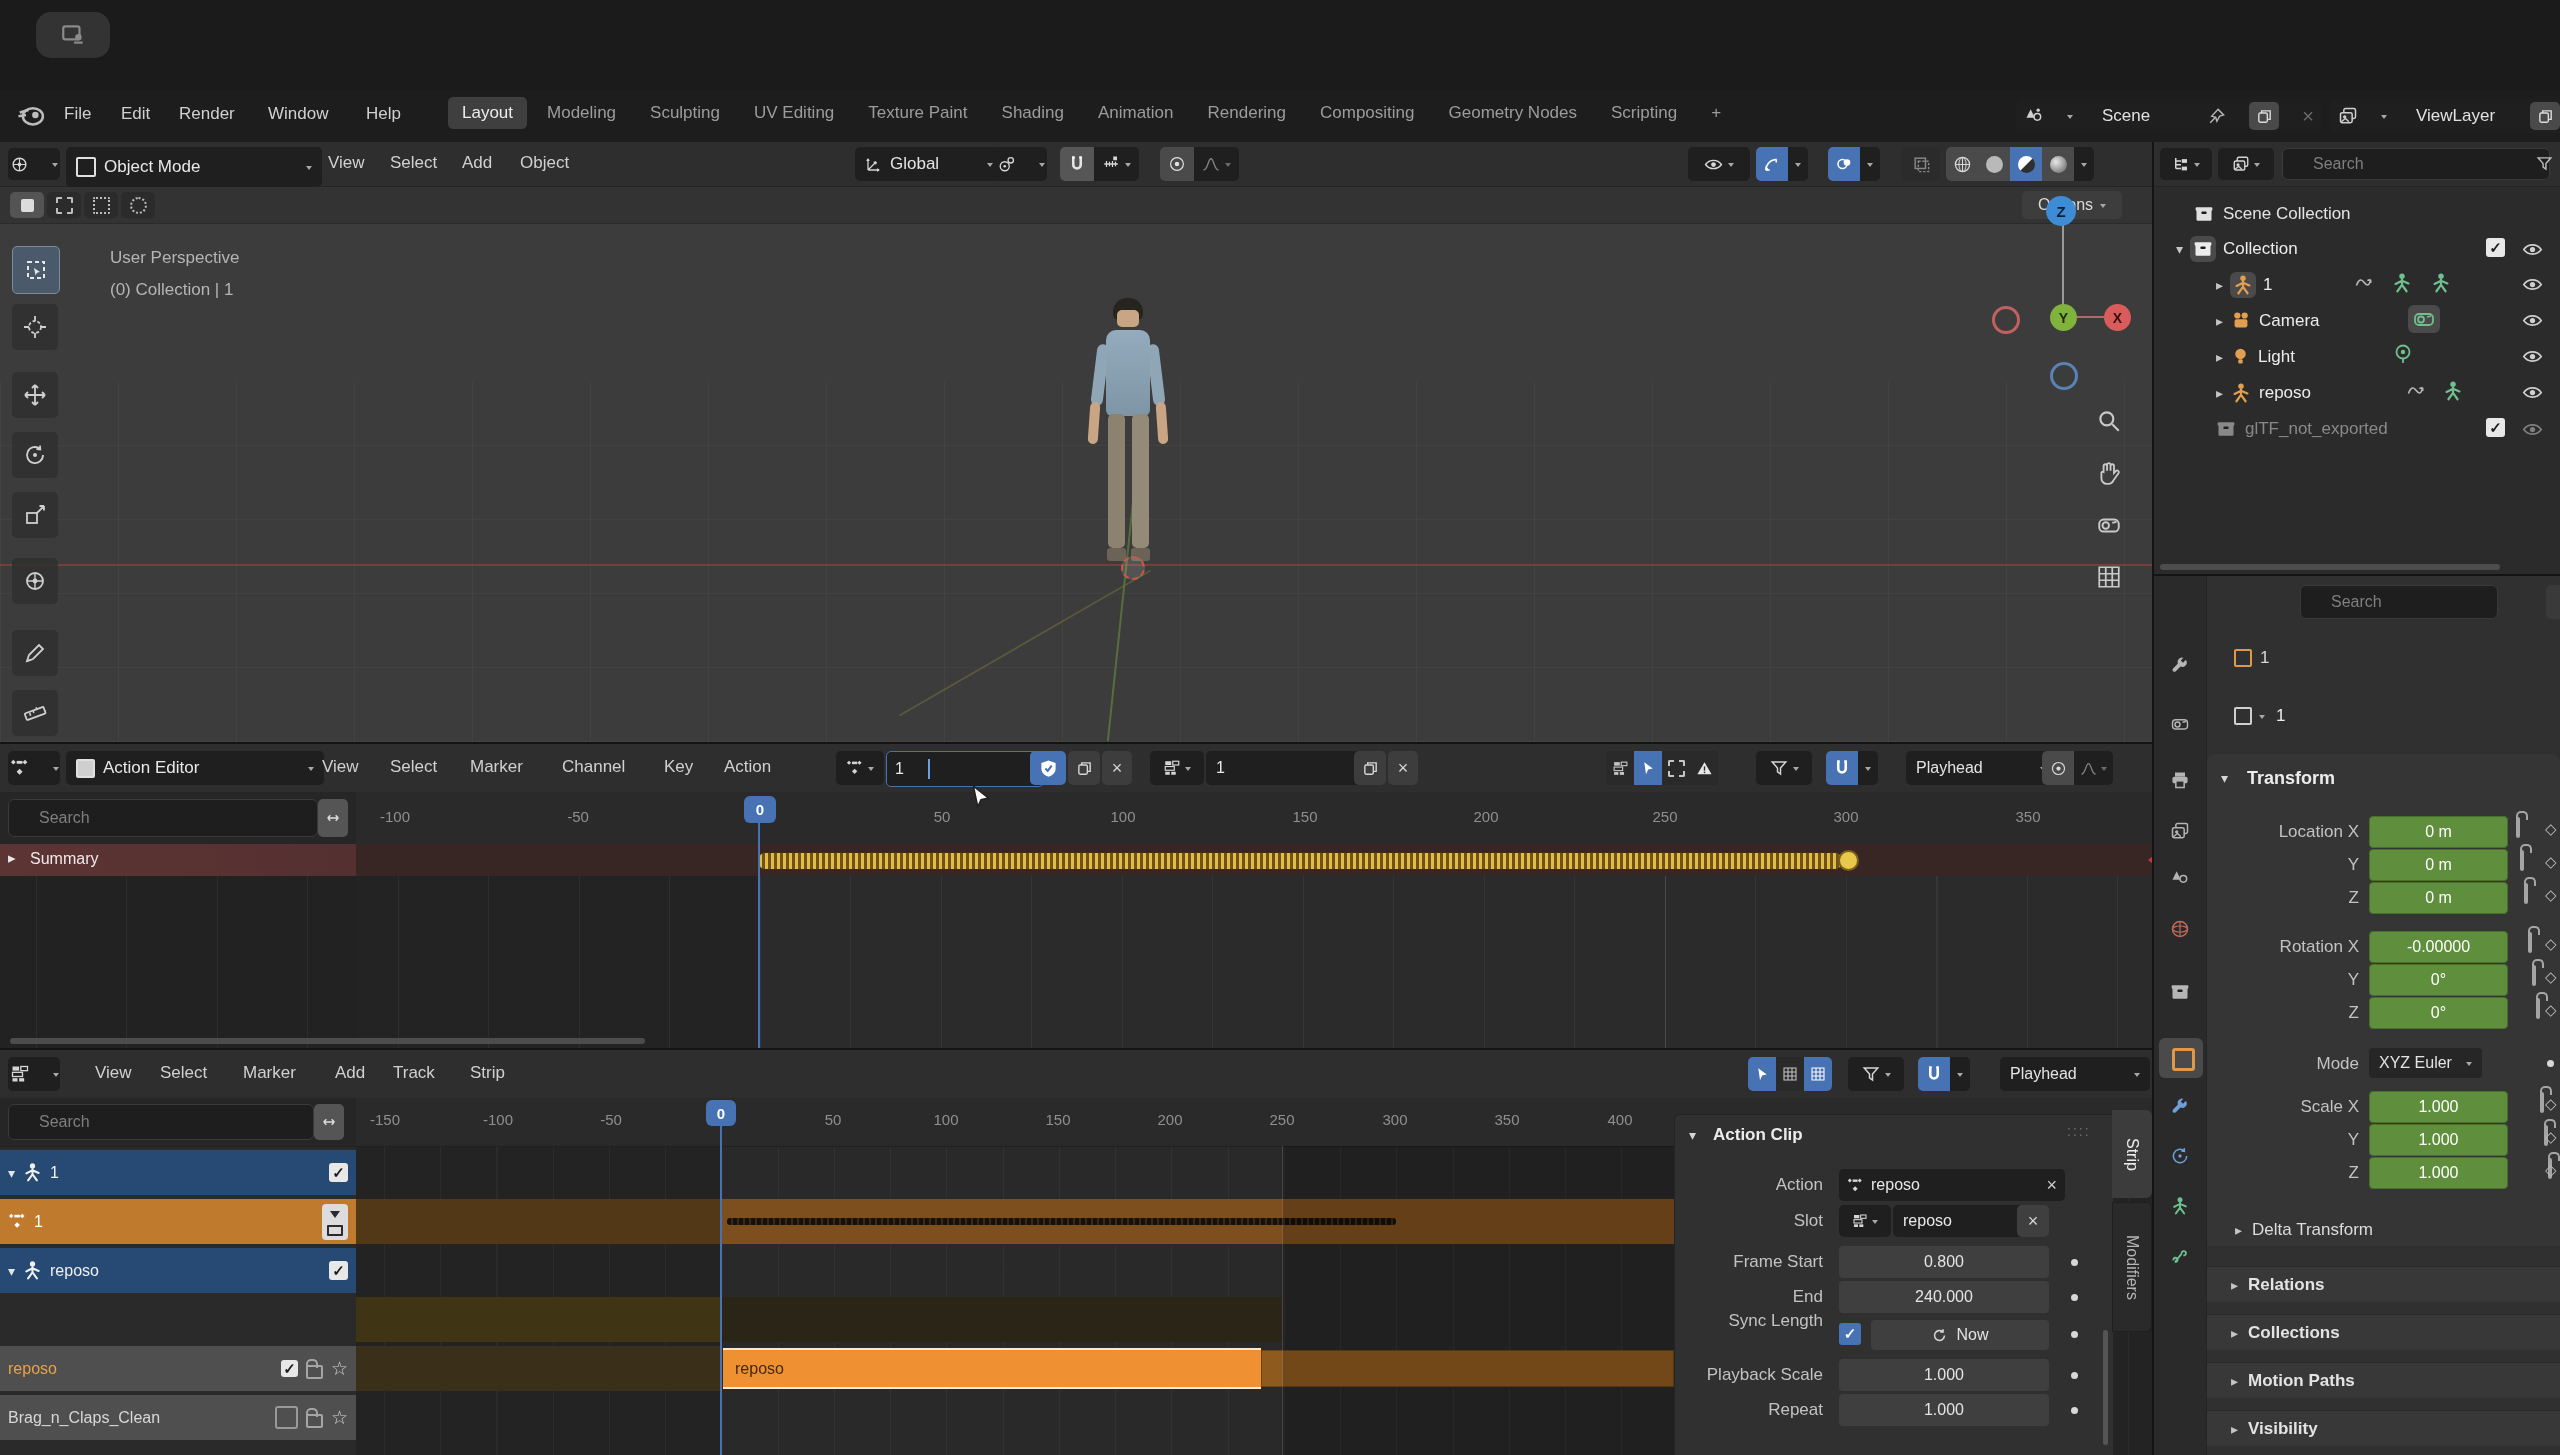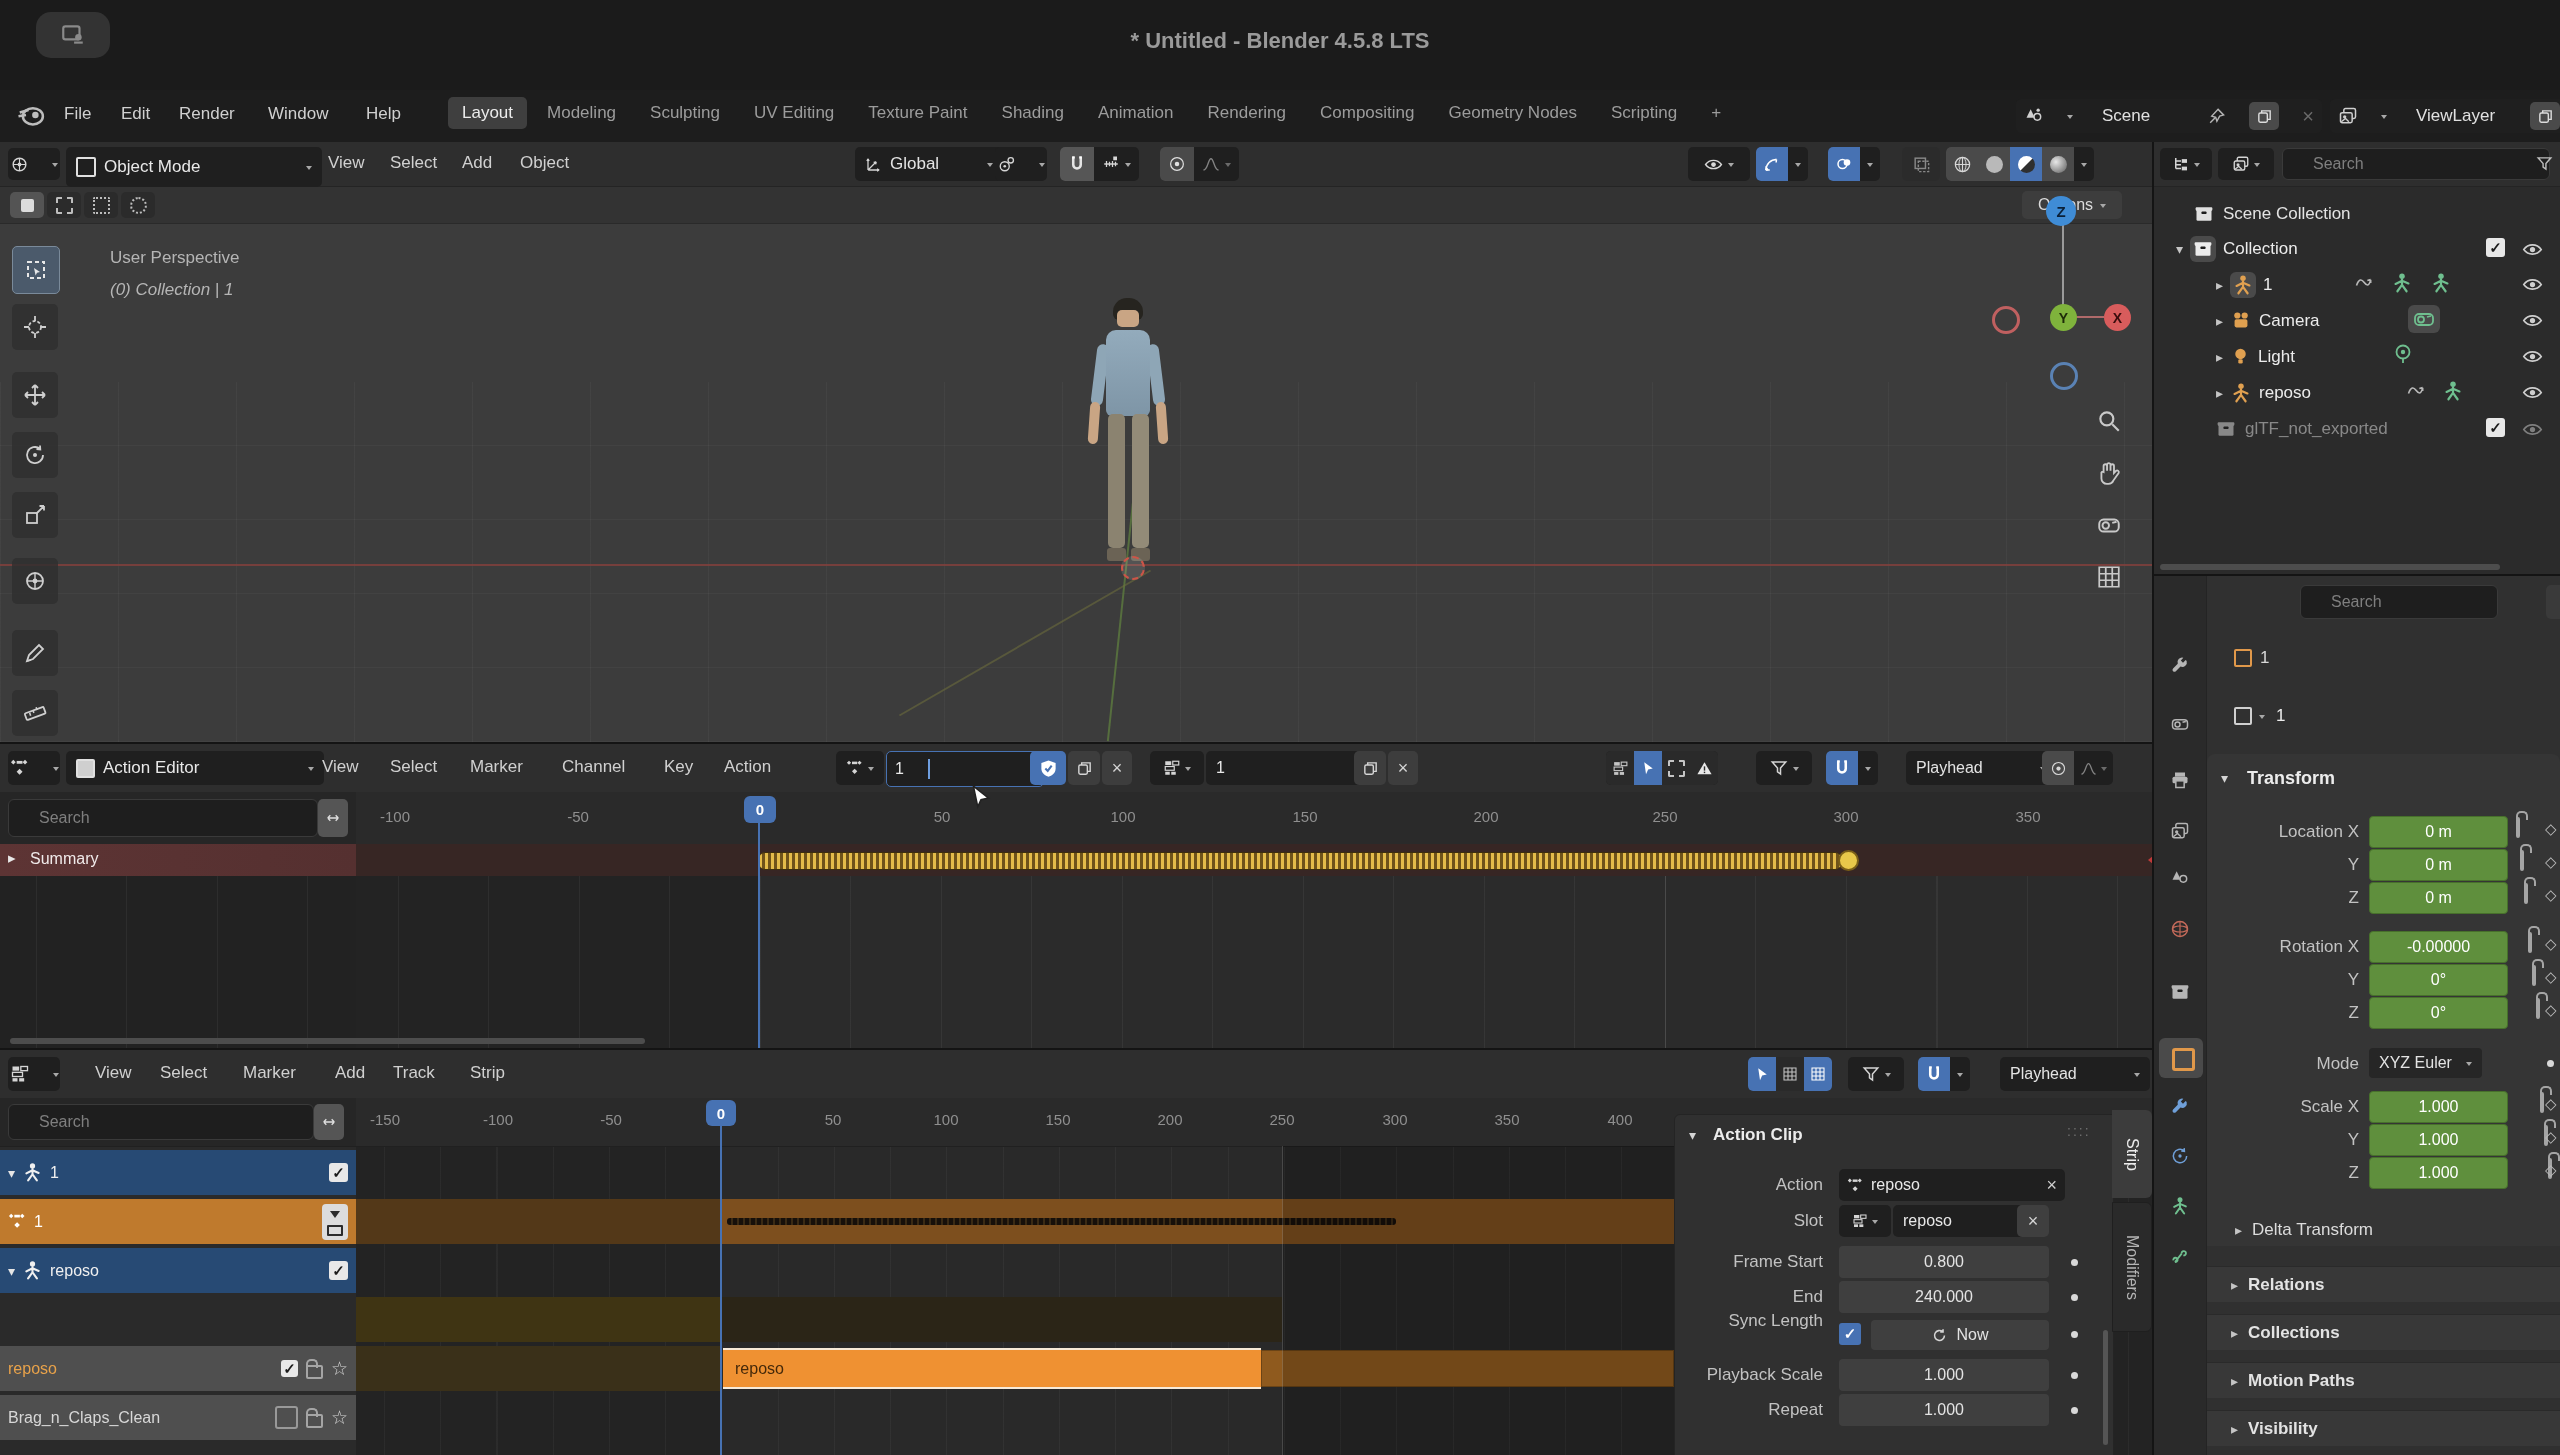--- a/index.html
+++ b/index.html
@@ -220,21 +220,20 @@
 </svg>
 
 <div class="a" style="left:0;top:0;width:2560px;height:90px;background:#1b1b1b;">
   <div class="a btn" style="left:36px;top:12px;width:74px;height:46px;background:#333;border-radius:15px;">
     <svg class="ic" width="26" height="26" viewBox="0 0 24 24" style="color:#8a8a8a">
         <rect x="3" y="4" width="15" height="12" rx="2" fill="none" stroke="currentColor" stroke-width="2"></rect>
         <circle cx="17" cy="14" r="3" fill="currentColor"></circle>
         <path d="M13 19 L21 19" stroke="currentColor" stroke-width="2"></path>
       </svg>
   </div>
-  <div class="a nw" style="left:0;right:0;top:28px;text-align:center;font-size:22px;font-weight:bold;color:#9a9a9a;">* Untitled - Blender 4.5.8 LTS</div>
 </div>
 
 <div class="a" style="left:0;top:90px;width:2560px;height:52px;background:#1d1d1d;">
   <svg class="a ic" width="30" height="30" viewBox="0 0 24 24" style="left:16px;top:10px;color:#bdbdbd">
       <ellipse cx="13.5" cy="13" rx="8" ry="6.5" fill="none" stroke="currentColor" stroke-width="2"></ellipse>
       <circle cx="15.5" cy="12" r="2.6" fill="currentColor"></circle>
       <path d="M3 10 L10 8 M2 13 L8 12" stroke="currentColor" stroke-width="2"></path>
     </svg>
   <span class="a menu" style="left:64px;top:14px;">File</span>
   <span class="a menu" style="left:121px;top:14px;">Edit</span>
@@ -438,21 +437,21 @@
           <div style="width:13px;height:13px;border:2px dotted #bdbdbd;border-radius:50%;"></div>
         </div>
     </div>
     <div class="a btn f" style="left:2022px;top:4px;width:100px;height:28px;background:#3d3d3d;gap:7px;">
       <span style="font-size:16px;color:#dcdcdc;">Options</span>
         <span class="cvs"></span>
     </div>
   </div>
 
   <div class="a nw" style="left:110px;top:106px;font-size:17px;color:#b5b5b5;">User Perspective</div>
-  <div class="a nw" style="left:110px;top:138px;font-size:17px;color:#b5b5b5;font-style:italic;">(0) Collection | 1</div>
+  <div class="a nw" style="left:110px;top:138px;font-size:17px;color:#b5b5b5;">(0) Collection | 1</div>
 
   <div class="a" style="left:12px;top:104px;width:50px;">
     <div class="a btn" style="left:0;top:0;width:46px;height:46px;background:#4b5a6b;border:1px solid #7a8a9a;">
         <svg class="ic" width="24" height="24" viewBox="0 0 24 24" style="color:#e8e8e8">
           <use href="#i-selb"></use>
         </svg>
       </div>
     <div class="a btn" style="left:0;top:58px;width:46px;height:46px;background:#2e2e2ecc;">
         <svg class="ic" width="24" height="24" viewBox="0 0 24 24" style="color:#cfcfcf">
           <use href="#i-c3d"></use>

